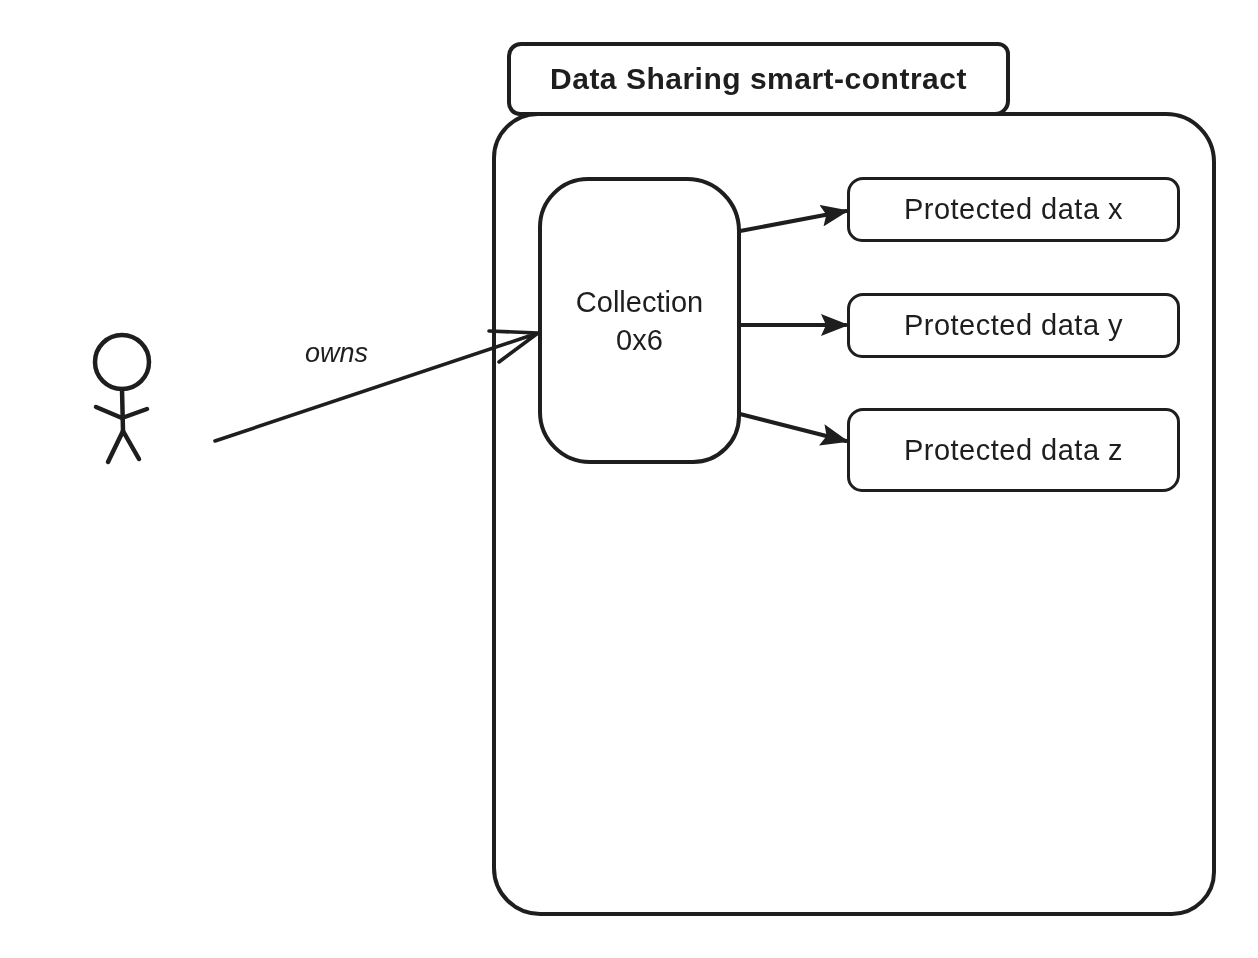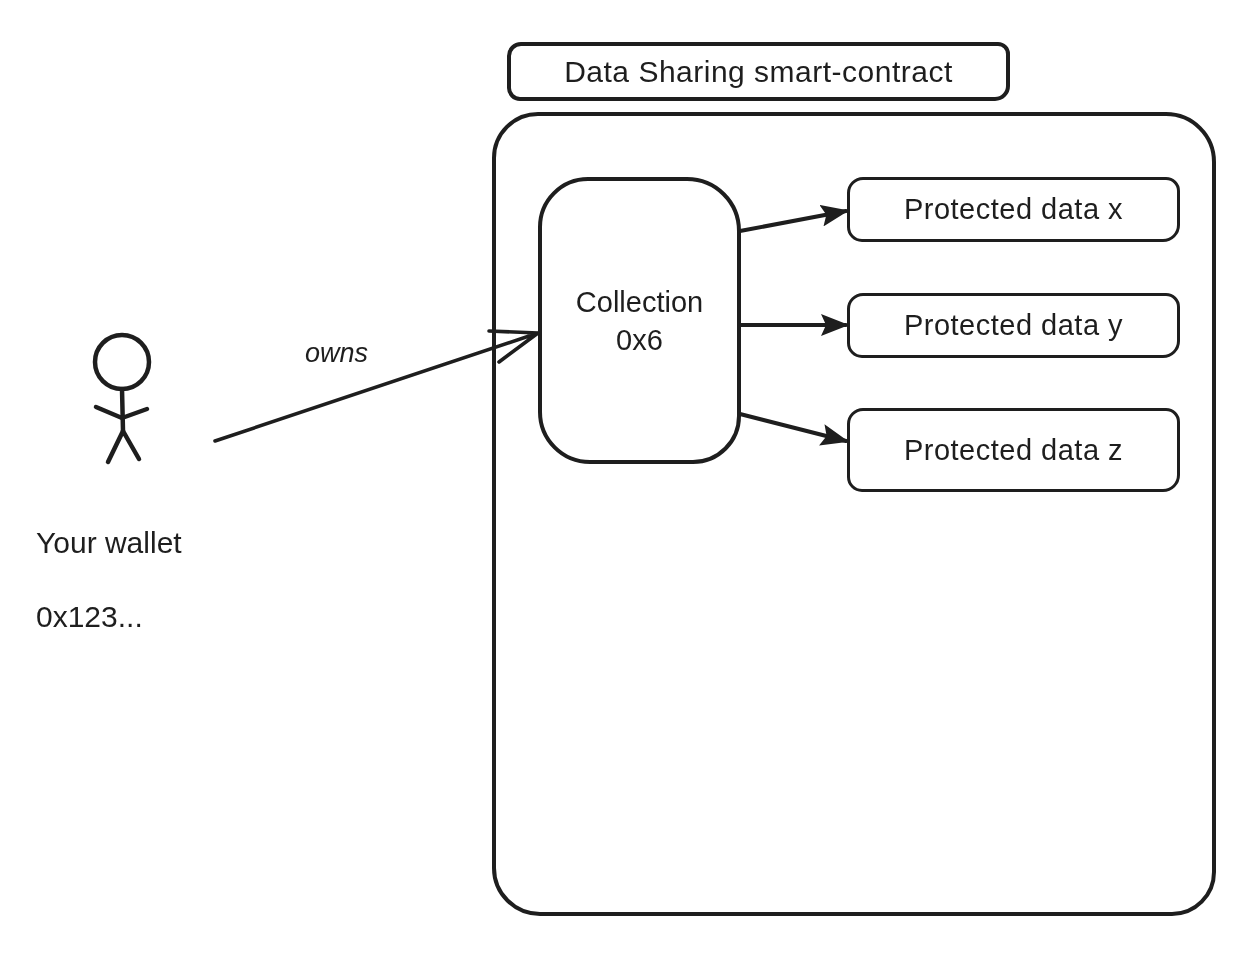--- a/index.html
+++ b/index.html
@@ -23,25 +23,26 @@
     box-sizing: border-box;
     border: 4px solid #1e1e1e;
     background: #ffffff;
     display: flex;
     align-items: center;
     justify-content: center;
     text-align: center;
   }
   .title-box {
     left: 507px; top: 42px;
-    width: 503px; height: 59px;
+    width: 503px; height: 74px;
     border-radius: 14px 12px 15px 13px;
     font-size: 30px;
     letter-spacing: 0.5px;
     z-index: 3;
+    font-weight: bold;
   }
   .container-box {
     left: 492px; top: 112px;
     width: 724px; height: 804px;
     border-radius: 46px 50px 44px 48px;
     background: transparent;
     z-index: 1;
   }
   .collection-box {
     left: 538px; top: 177px;
@@ -118,20 +119,16 @@
   <div class="node pd-box pd-y">
     <span>Protected data y</span>
   </div>
   <div class="node pd-box pd-x">
     <span>Protected data x</span>
   </div>
   <div class="node pd-box pd-z">
     <span>Protected data z</span>
   </div>
 
-  <div class="wallet-label">
-    <div>Your wallet</div>
-    <div>0x123...</div>
-  </div>
 
   <div class="owns-label">owns</div>
 
 </div>
 
 </body></html>

